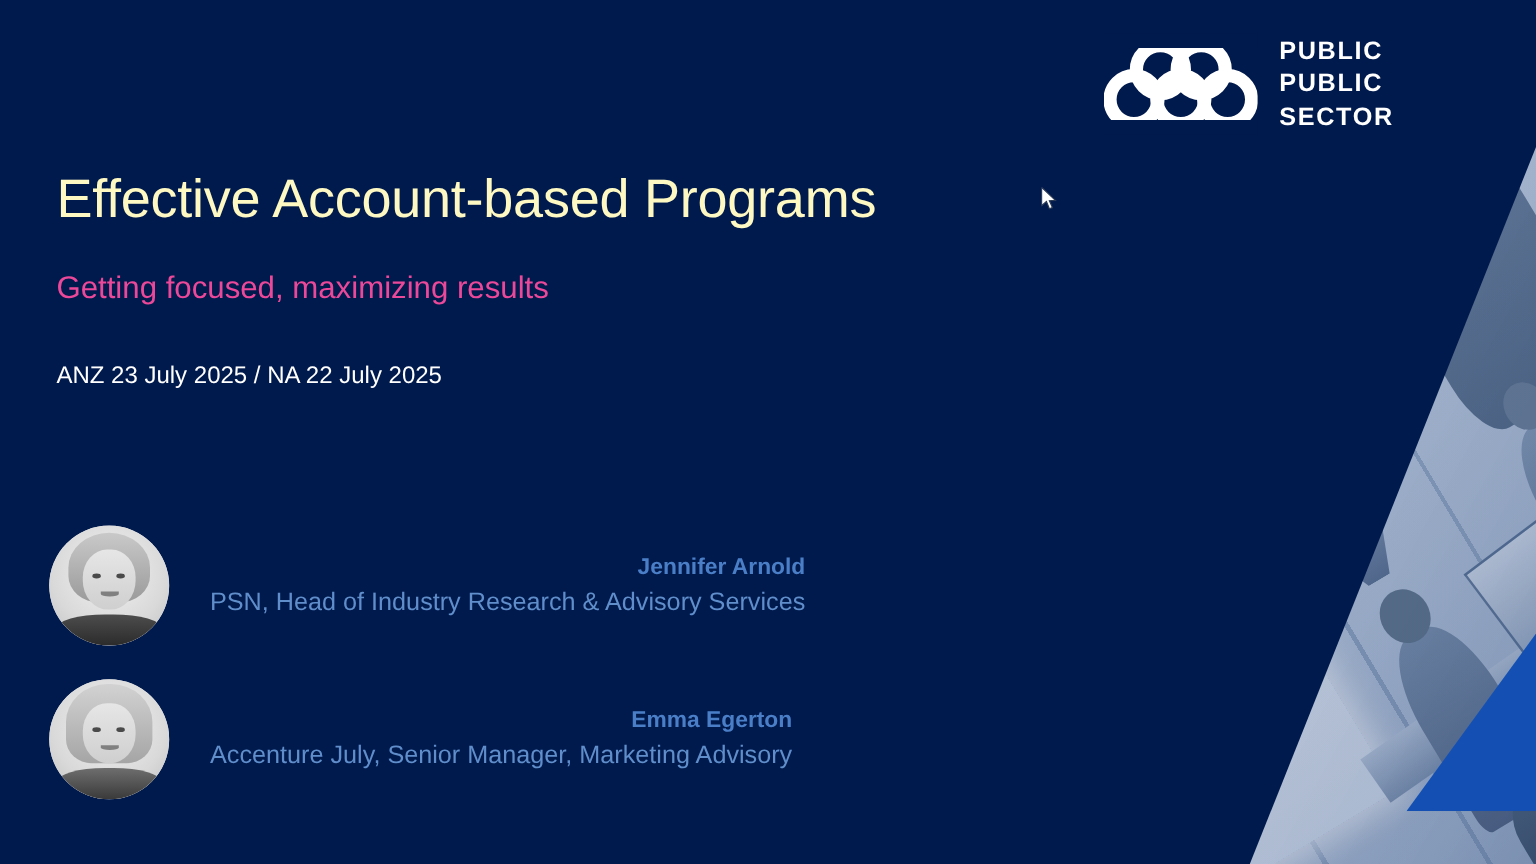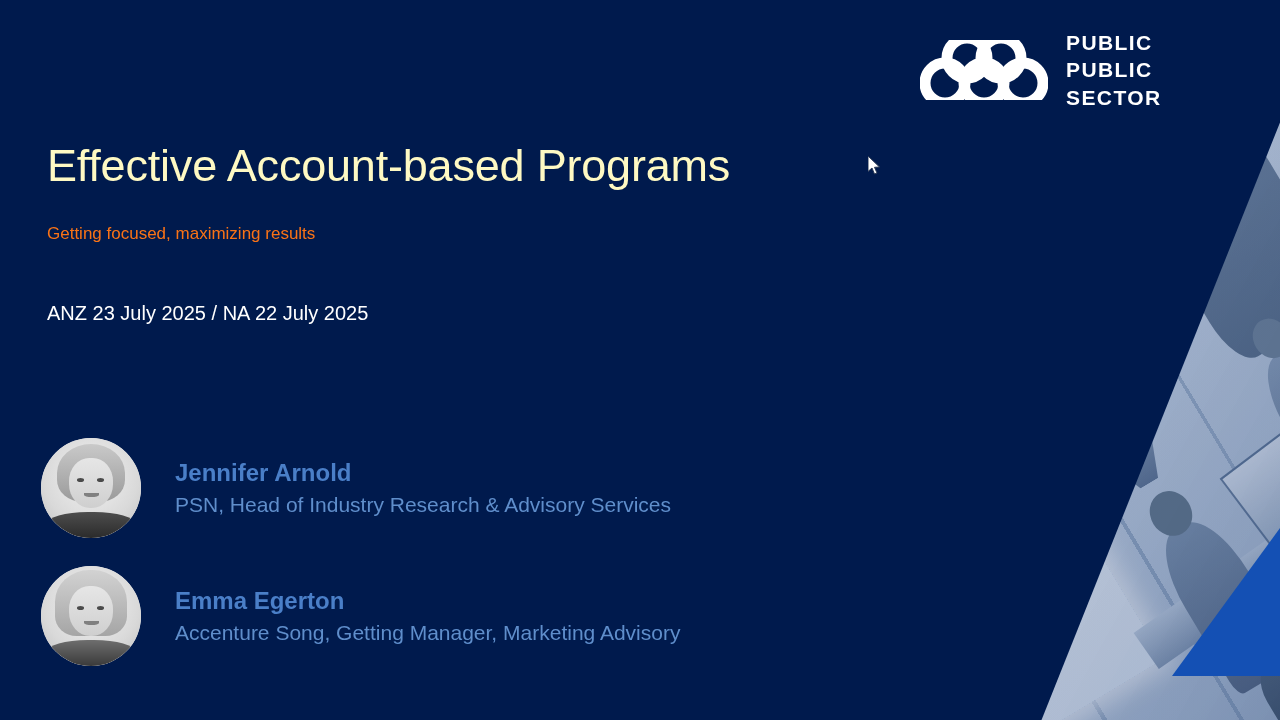--- a/index.html
+++ b/index.html
@@ -162,22 +162,22 @@
     color: #fef9c3;
     font-size: 45px;
     font-weight: normal;
     letter-spacing: -0.2px;
     white-space: nowrap;
   }
   .subtitle {
     position: absolute;
     left: 47px;
     top: 224px;
-    color: #f97316;
-    font-size: 17px;
+    color: #ec4899;
+    font-size: 26px;
     font-weight: normal;
     white-space: nowrap;
   }
   .dateline {
     position: absolute;
     left: 47px;
     top: 302px;
     color: #ffffff;
     font-size: 20px;
     white-space: nowrap;
@@ -237,24 +237,25 @@
     left: 14%; top: 4%; width: 72%; height: 66%;
     background: linear-gradient(180deg,#d2d2d2,#a5a5a5);
     border-radius: 48% 48% 30% 30%;
   }
   .avatar.a2 .shoulders {
     background: linear-gradient(180deg,#6e6e6e,#3a3a3a);
   }
   .speaker-text { margin-left: 34px; }
   .speaker-name {
     color: #4a7fc8;
-    font-size: 24px;
+    font-size: 19px;
     font-weight: bold;
     margin-bottom: 6px;
     white-space: nowrap;
+    text-align: right;
   }
   .speaker-role {
     color: #5f8ecb;
     font-size: 21px;
     font-weight: normal;
     white-space: nowrap;
   }
 
   
   .cursor {
@@ -351,21 +352,21 @@
         <div class="face-bg"></div>
         <div class="hair"></div>
         <div class="face"></div>
         <div class="eye l"></div>
         <div class="eye r"></div>
         <div class="mouth"></div>
         <div class="shoulders"></div>
       </div>
       <div class="speaker-text">
         <div class="speaker-name">Emma Egerton</div>
-        <div class="speaker-role">Accenture Song, Getting Manager, Marketing Advisory</div>
+        <div class="speaker-role">Accenture July, Senior Manager, Marketing Advisory</div>
       </div>
     </div>
 
   </div>
 
   <svg class="cursor" viewBox="0 0 14 20">
     <polygon points="0,0 0,15.5 4,12 6.5,18 9,17 6.5,11.3 11.5,11" fill="#ffffff" stroke="#2b3a55" stroke-width="1"></polygon>
   </svg>
 
 </div>

